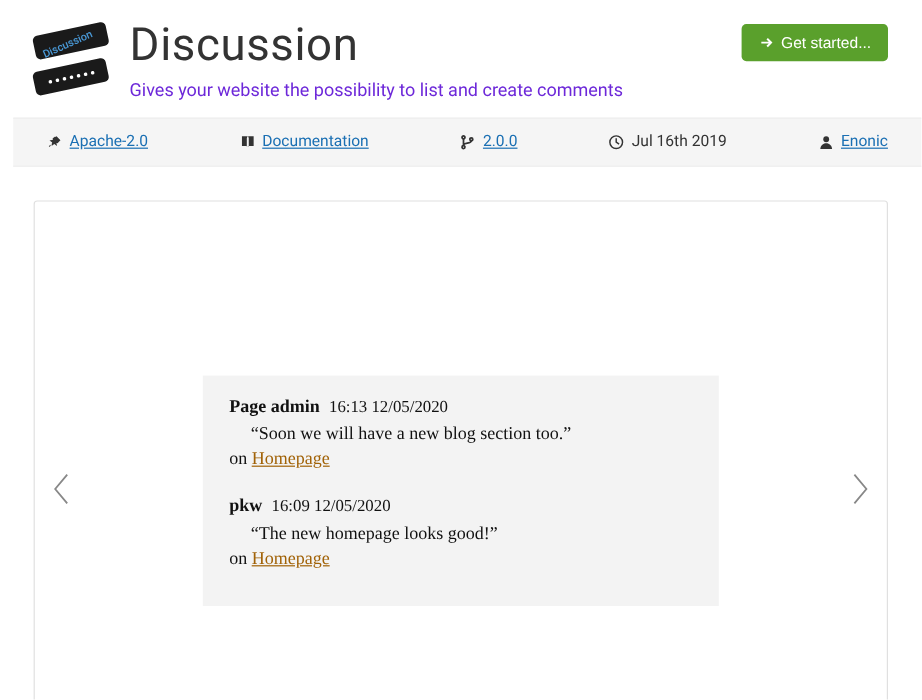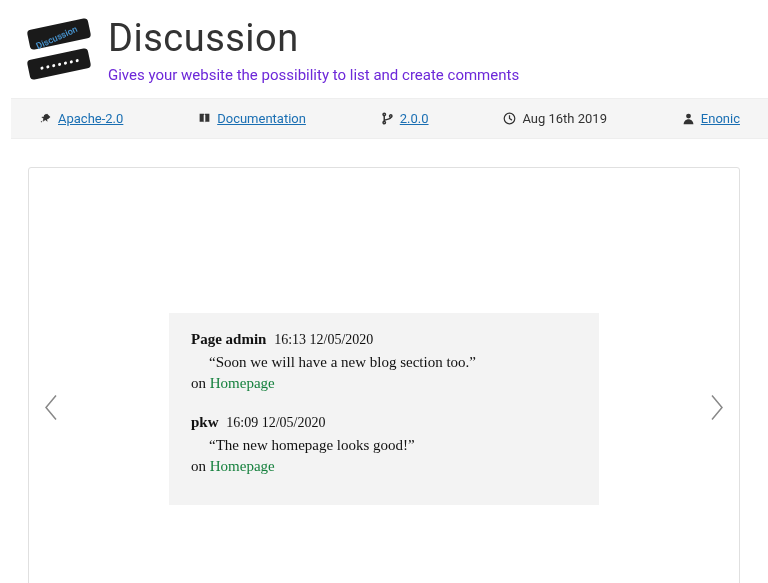--- a/index.html
+++ b/index.html
@@ -126,21 +126,21 @@
       font-size: 15px;
       color: #111;
     }
     .comment { margin-bottom: 22px; }
     .comment:last-child { margin-bottom: 12px; }
     .comment-head { margin-bottom: 6px; }
     .comment-author { font-weight: bold; }
     .comment-time { font-size: 14px; margin-left: 4px; }
     .comment-body { margin-left: 18px; margin-bottom: 4px; }
     .comment-on { }
-    .comment-page { color: #15803d; cursor: pointer; }
+    .comment-page { color: #a16207; text-decoration: underline; cursor: pointer; }
     .pause-btn {
       position: absolute;
       bottom: 12px;
       left: 14px;
       background: none;
       border: none;
       cursor: pointer;
       color: #111;
     }
     .dots {
@@ -171,20 +171,26 @@
         <span class="logo-dot"></span>
         <span class="logo-dot"></span>
         <span class="logo-dot"></span>
         <span class="logo-dot"></span>
     </div>
   </div>
   <div class="title-block">
     <h1 class="title">Discussion</h1>
     <div class="subtitle">Gives your website the possibility to list and create comments</div>
   </div>
+  <button class="get-started">
+    <svg class="meta-icon" viewBox="0 0 16 16" fill="none" stroke="currentColor" stroke-width="2">
+      <path d="M3 8h10M9 4l4 4-4 4"></path>
+    </svg>
+    <span>Get started...</span>
+  </button>
 </div>
 
 <div class="metabar">
   <div class="meta-item">
     <svg class="meta-icon" viewBox="0 0 16 16" fill="currentColor">
       <path d="M8 1l2 5 5 1-4 3 1 5-4-3-4 3 1-5L1 7l5-1z" transform="scale(0.7) translate(3 2)"></path>
       <path d="M3 3l10 10M10 2l4 4-3 3-5-1-3 5-1-1 5-3-1-5z"></path>
     </svg>
     <a class="meta-link">Apache-2.0</a>
   </div>
@@ -201,21 +207,21 @@
         <circle cx="12" cy="5" r="1.5"></circle>
       <path d="M4 4.5v7M12 6.5c0 3-6 2-8 4"></path>
     </svg>
     <a class="meta-link">2.0.0</a>
   </div>
   <div class="meta-item">
     <svg class="meta-icon" viewBox="0 0 16 16" fill="none" stroke="currentColor" stroke-width="1.5">
       <circle cx="8" cy="8" r="6.5"></circle>
         <path d="M8 4v4l3 2"></path>
     </svg>
-    <span>Aug 16th 2019</span>
+    <span>Jul 16th 2019</span>
   </div>
   <div class="meta-item">
     <svg class="meta-icon" viewBox="0 0 16 16" fill="currentColor">
       <circle cx="8" cy="5" r="3"></circle>
         <path d="M2 15c0-3.3 2.7-6 6-6s6 2.7 6 6H2z"></path>
     </svg>
     <a class="meta-link">Enonic</a>
   </div>
 </div>
 

